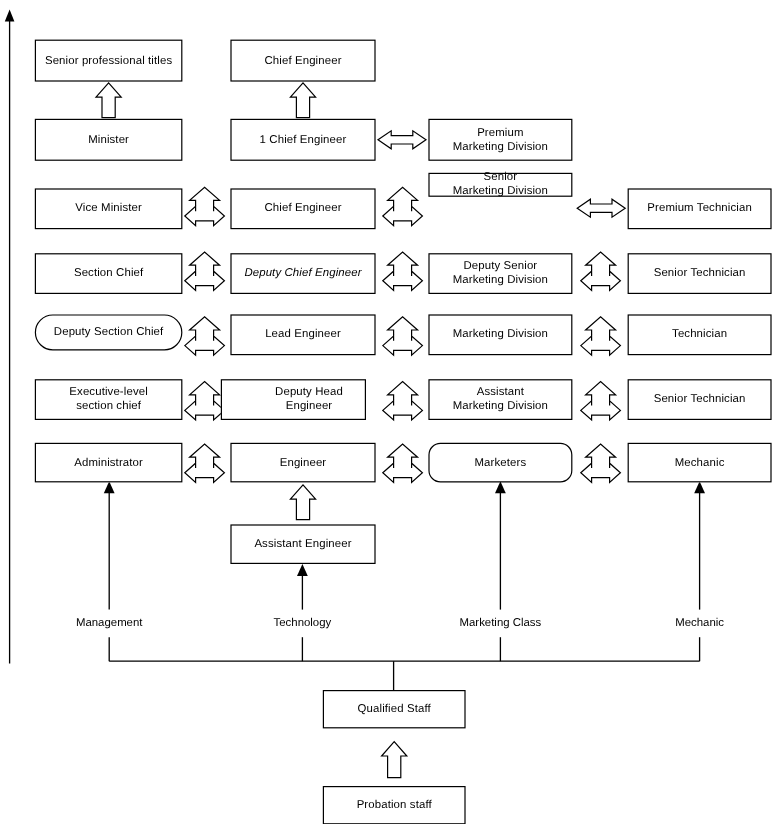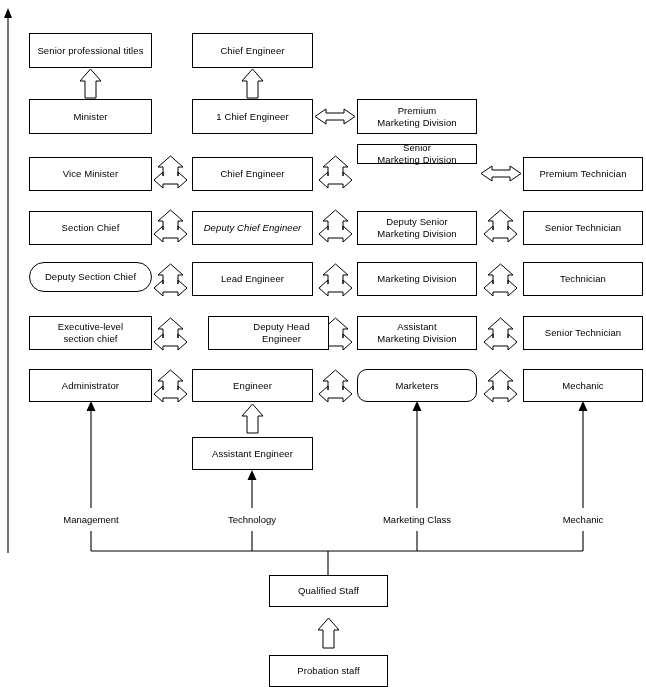--- a/index.html
+++ b/index.html
@@ -232,21 +232,21 @@
     <span class="label">Marketing Division</span>
   </div>
   <div class="box" style="left:523px;top:262px;width:120px;height:34px;">
     <span class="label">Technician</span>
   </div>
 
   <div class="box" style="left:29px;top:316px;width:123px;height:34px;">
     <span class="label">Executive-level
 section chief</span>
   </div>
-  <div class="box" style="left:208px;top:316px;width:121px;height:34px;padding-left:28px;">
+  <div class="box" style="left:184px;top:316px;width:121px;height:34px;padding-left:28px;">
     <span class="label">Deputy Head Engineer</span>
   </div>
   <div class="box" style="left:357px;top:316px;width:120px;height:34px;">
     <span class="label">Assistant
 Marketing Division</span>
   </div>
   <div class="box" style="left:523px;top:316px;width:120px;height:34px;">
     <span class="label">Senior Technician</span>
   </div>
 

